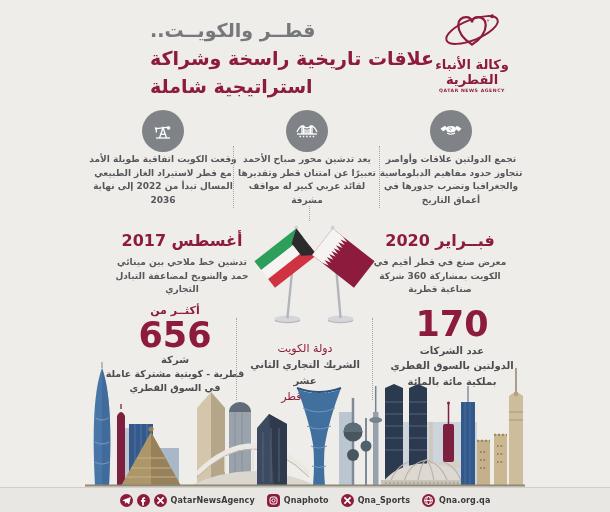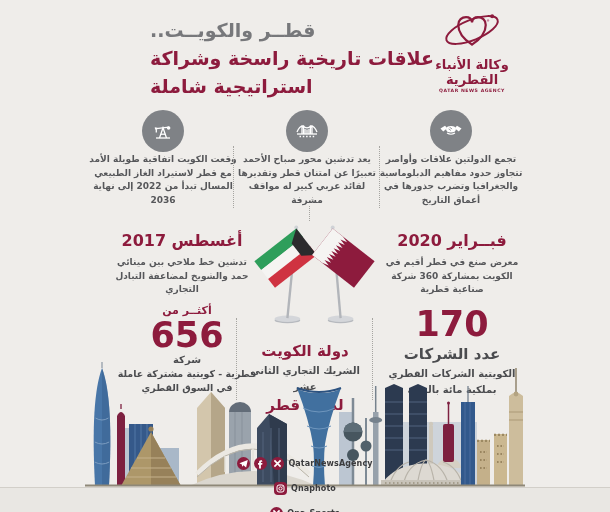--- a/index.html
+++ b/index.html
@@ -30,40 +30,40 @@
     display:flex;align-items:center;justify-content:center;}
   .fact-text{margin-top:1px;font-size:9px;font-weight:700;color:#56575a;line-height:1.5;}
   .vsep{position:absolute;width:0;border-left:1.5px dotted #a6a5a1;}
   .sep1{left:233px;top:146px;height:62px;}
   .sep2{left:379px;top:146px;height:62px;}
   .sep3{left:236px;top:318px;height:82px;}
   .sep4{left:372px;top:318px;height:82px;}
   .sep5{left:309px;top:206px;height:15px;}
   
   .milestone{position:absolute;top:222px;width:168px;text-align:center;direction:rtl;margin-top:9px;}
-  .ms-left{left:98px;} .ms-right{left:368px;}
+  .ms-left{left:98px;} .ms-right{left:356px;}
   .ms-date{font-size:16px;font-weight:800;color:#8d1b3d;}
   .ms-text{margin:6px auto 0;width:150px;font-size:9px;font-weight:700;color:#56575a;line-height:1.5;}
   .flags{position:absolute;left:250px;top:200px;}
   
   .stat{position:absolute;text-align:center;direction:rtl;}
-  .st-left{left:108px;top:304px;width:158px;}
+  .st-left{left:96px;top:304px;width:158px;}
   .st-center{left:238px;top:340px;width:134px;}
   .st-right{left:376px;top:306px;width:152px;}
   .st-prefix{font-size:11px;font-weight:800;color:#8d1b3d;}
   .st-value{font-size:35px;font-weight:700;color:#8d1b3d;line-height:1.05;}
   .st-unit{font-size:10px;font-weight:700;color:#4b4c4f;}
   .st-desc{margin:2px auto 0;width:148px;font-size:9.5px;font-weight:700;color:#4b4c4f;line-height:1.5;}
-  .st-maroon{font-size:15px;font-weight:700;color:#8d1b3d;line-height:1.55;}
+  .st-maroon{font-size:11px;font-weight:400;color:#8d1b3d;line-height:1.55;}
   .st-dark{font-size:10px;font-weight:800;color:#4b4c4f;line-height:1.55;}
   
   .skyline{position:absolute;left:85px;top:362px;}
   
   .footer{position:absolute;left:0;top:487px;width:610px;height:25px;background:#e9e7e3;
-    border-top:1px solid #d2cfc9;display:flex;align-items:center;justify-content:center;gap:12px;flex-direction:column;}
+    border-top:1px solid #d2cfc9;display:flex;align-items:center;justify-content:center;gap:12px;}
   .sgroup{display:flex;align-items:center;gap:4px;}
   .sicon{width:13px;height:13px;border-radius:50%;background:#8d1b3d;display:flex;
     align-items:center;justify-content:center;flex:0 0 auto;}
   .sicon.sq{border-radius:4px;}
   .slabel{font-size:8px;font-weight:700;color:#3b3b3d;letter-spacing:0.1px;}
 </style>
 </head>
 <body>
 
 <div id="canvas">
@@ -176,22 +176,22 @@
   </div>
 
   <div class="stat st-center">
     <div class="st-maroon">دولة الكويت</div>
     <div class="st-dark">الشريك التجاري الثاني عشر</div>
     <div class="st-maroon">لدولة قطر</div>
   </div>
 
   <div class="stat st-right">
     <div class="st-value">170</div>
-    <div class="st-dark" style="font-size:15px">عدد الشركات</div>
-    <div class="st-dark">الكويتية الشركات القطري</div>
+    <div class="st-dark" style="font-size:10px">عدد الشركات</div>
+    <div class="st-dark">الدولتين بالسوق القطري</div>
     <div class="st-dark">بملكية مائة بالمائة</div>
   </div>
 
   <div class="vsep sep3"></div>
   <div class="vsep sep4"></div>
 
   <div class="skyline">
     <svg width="440" height="126" viewBox="0 0 440 126">
 
       <rect x="34" y="66" width="16" height="58" fill="#bcc6d2"></rect>

